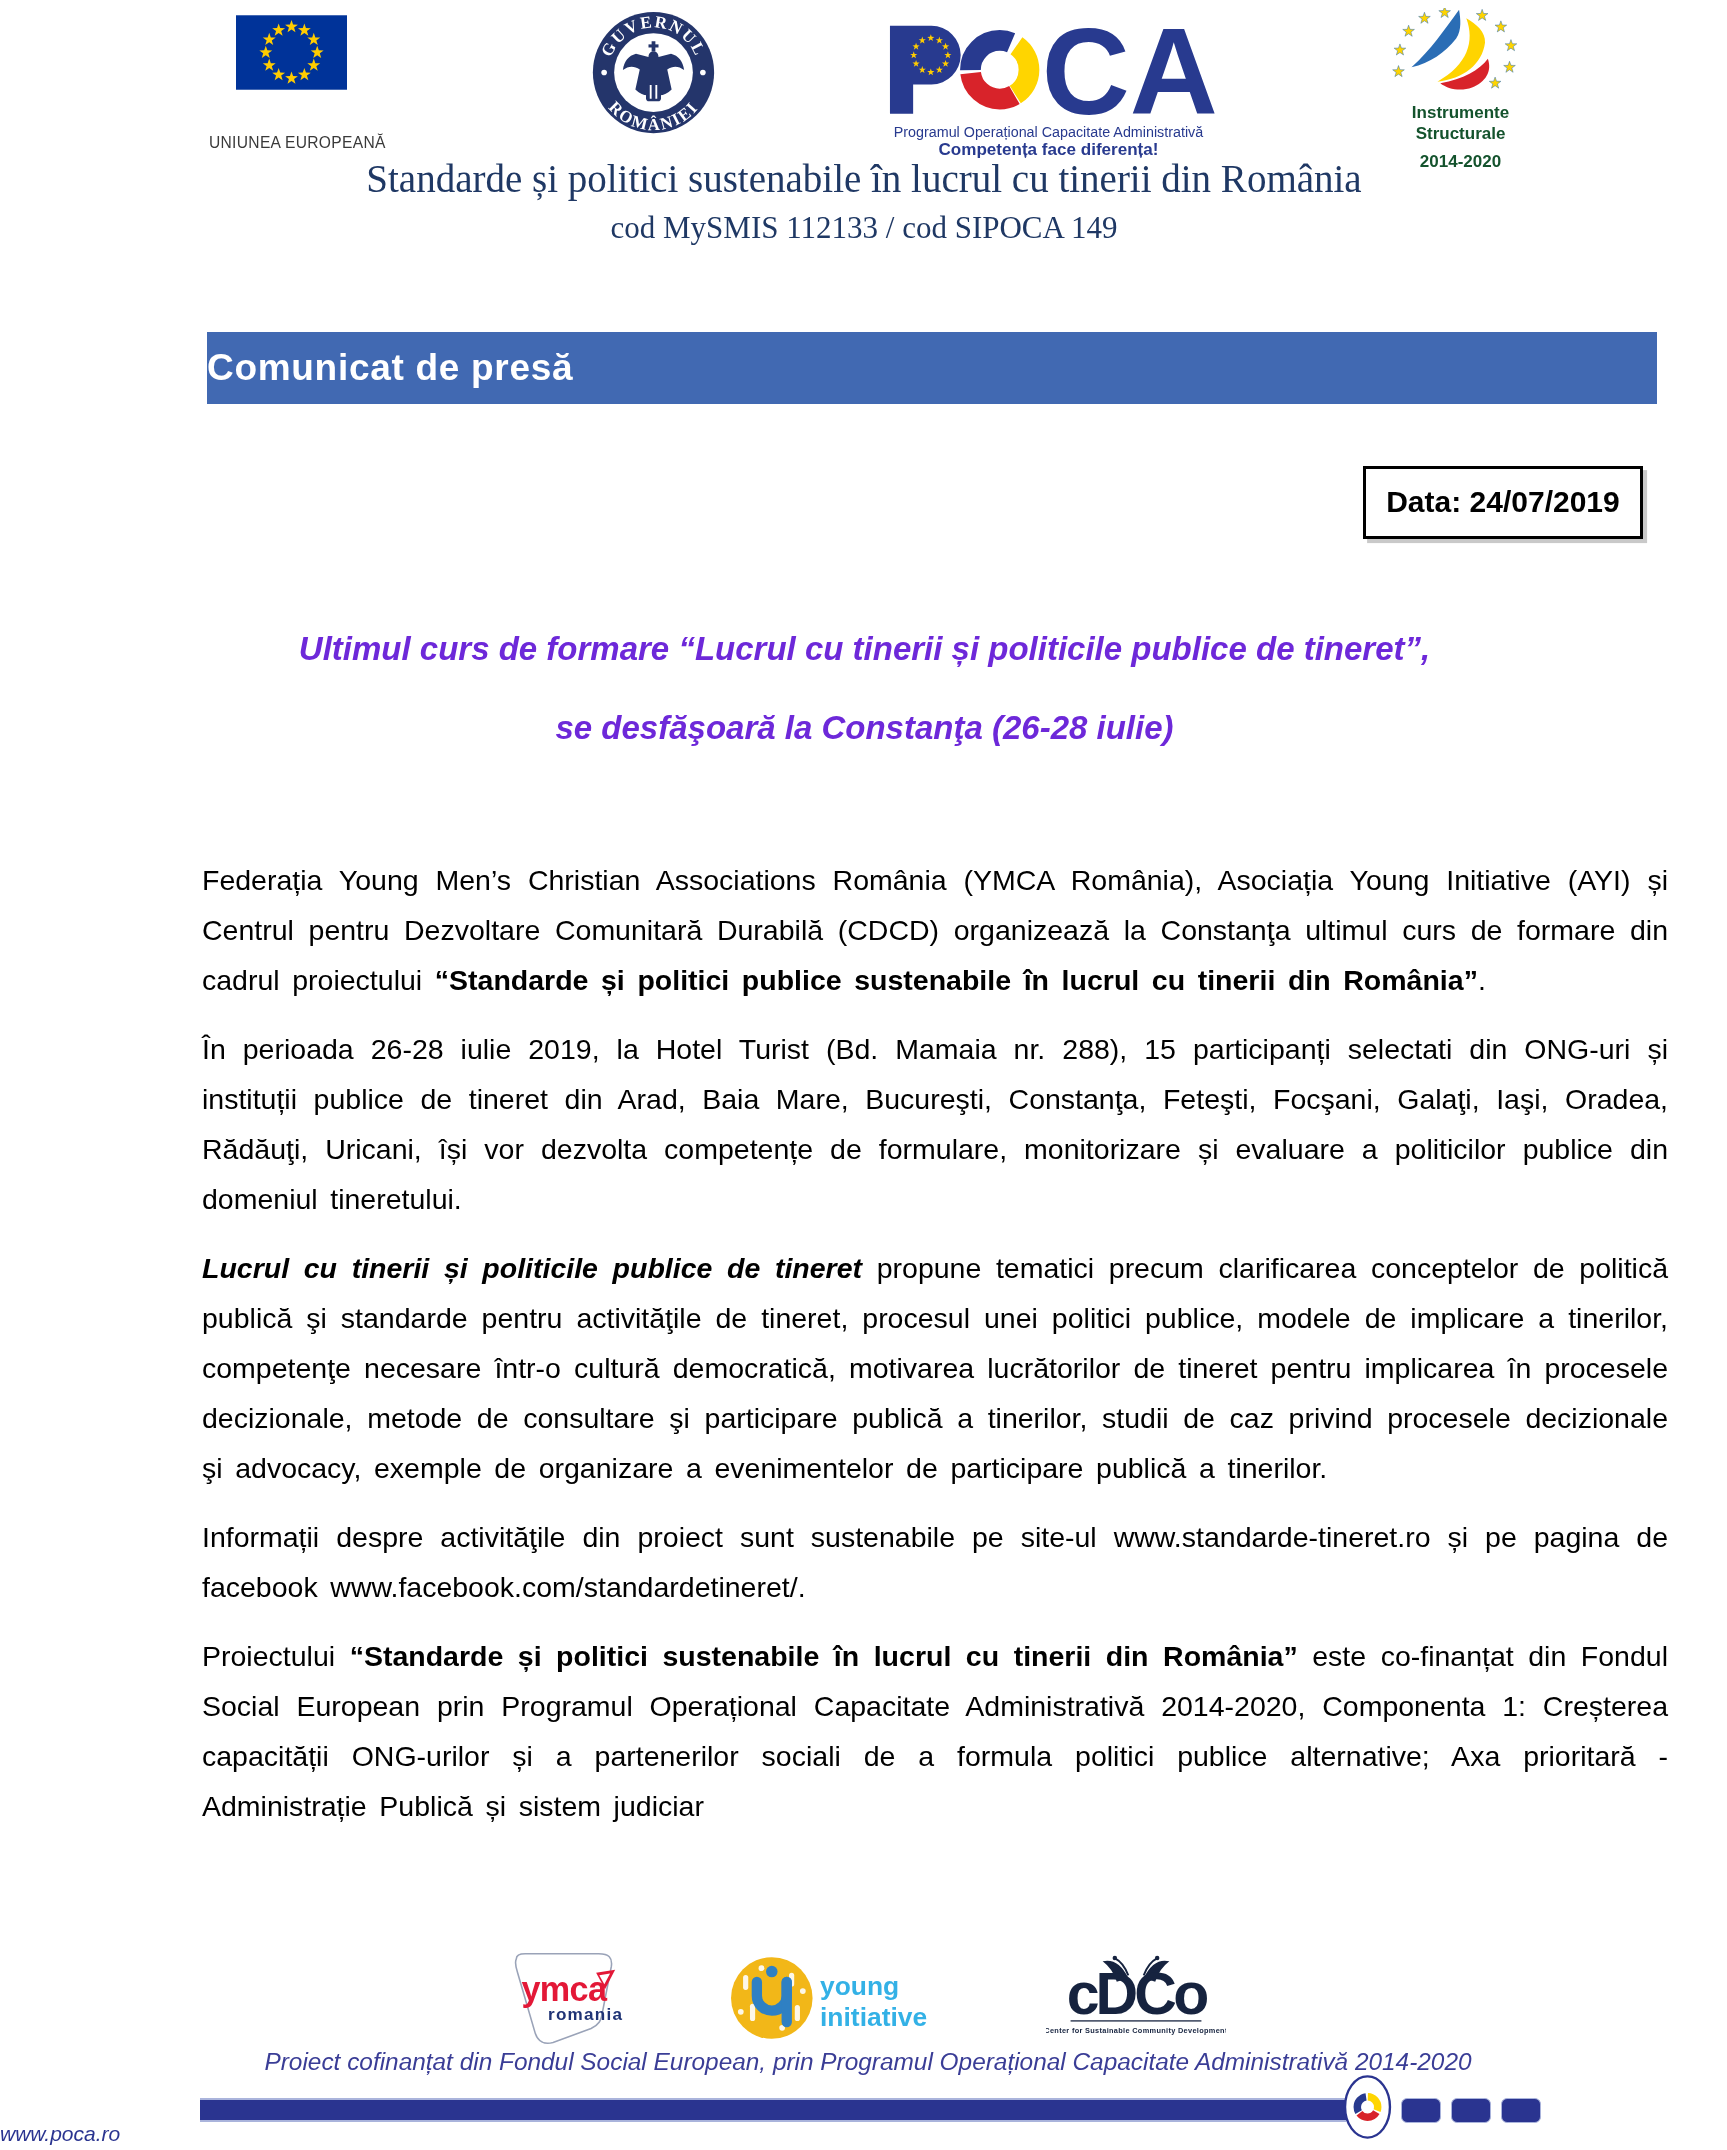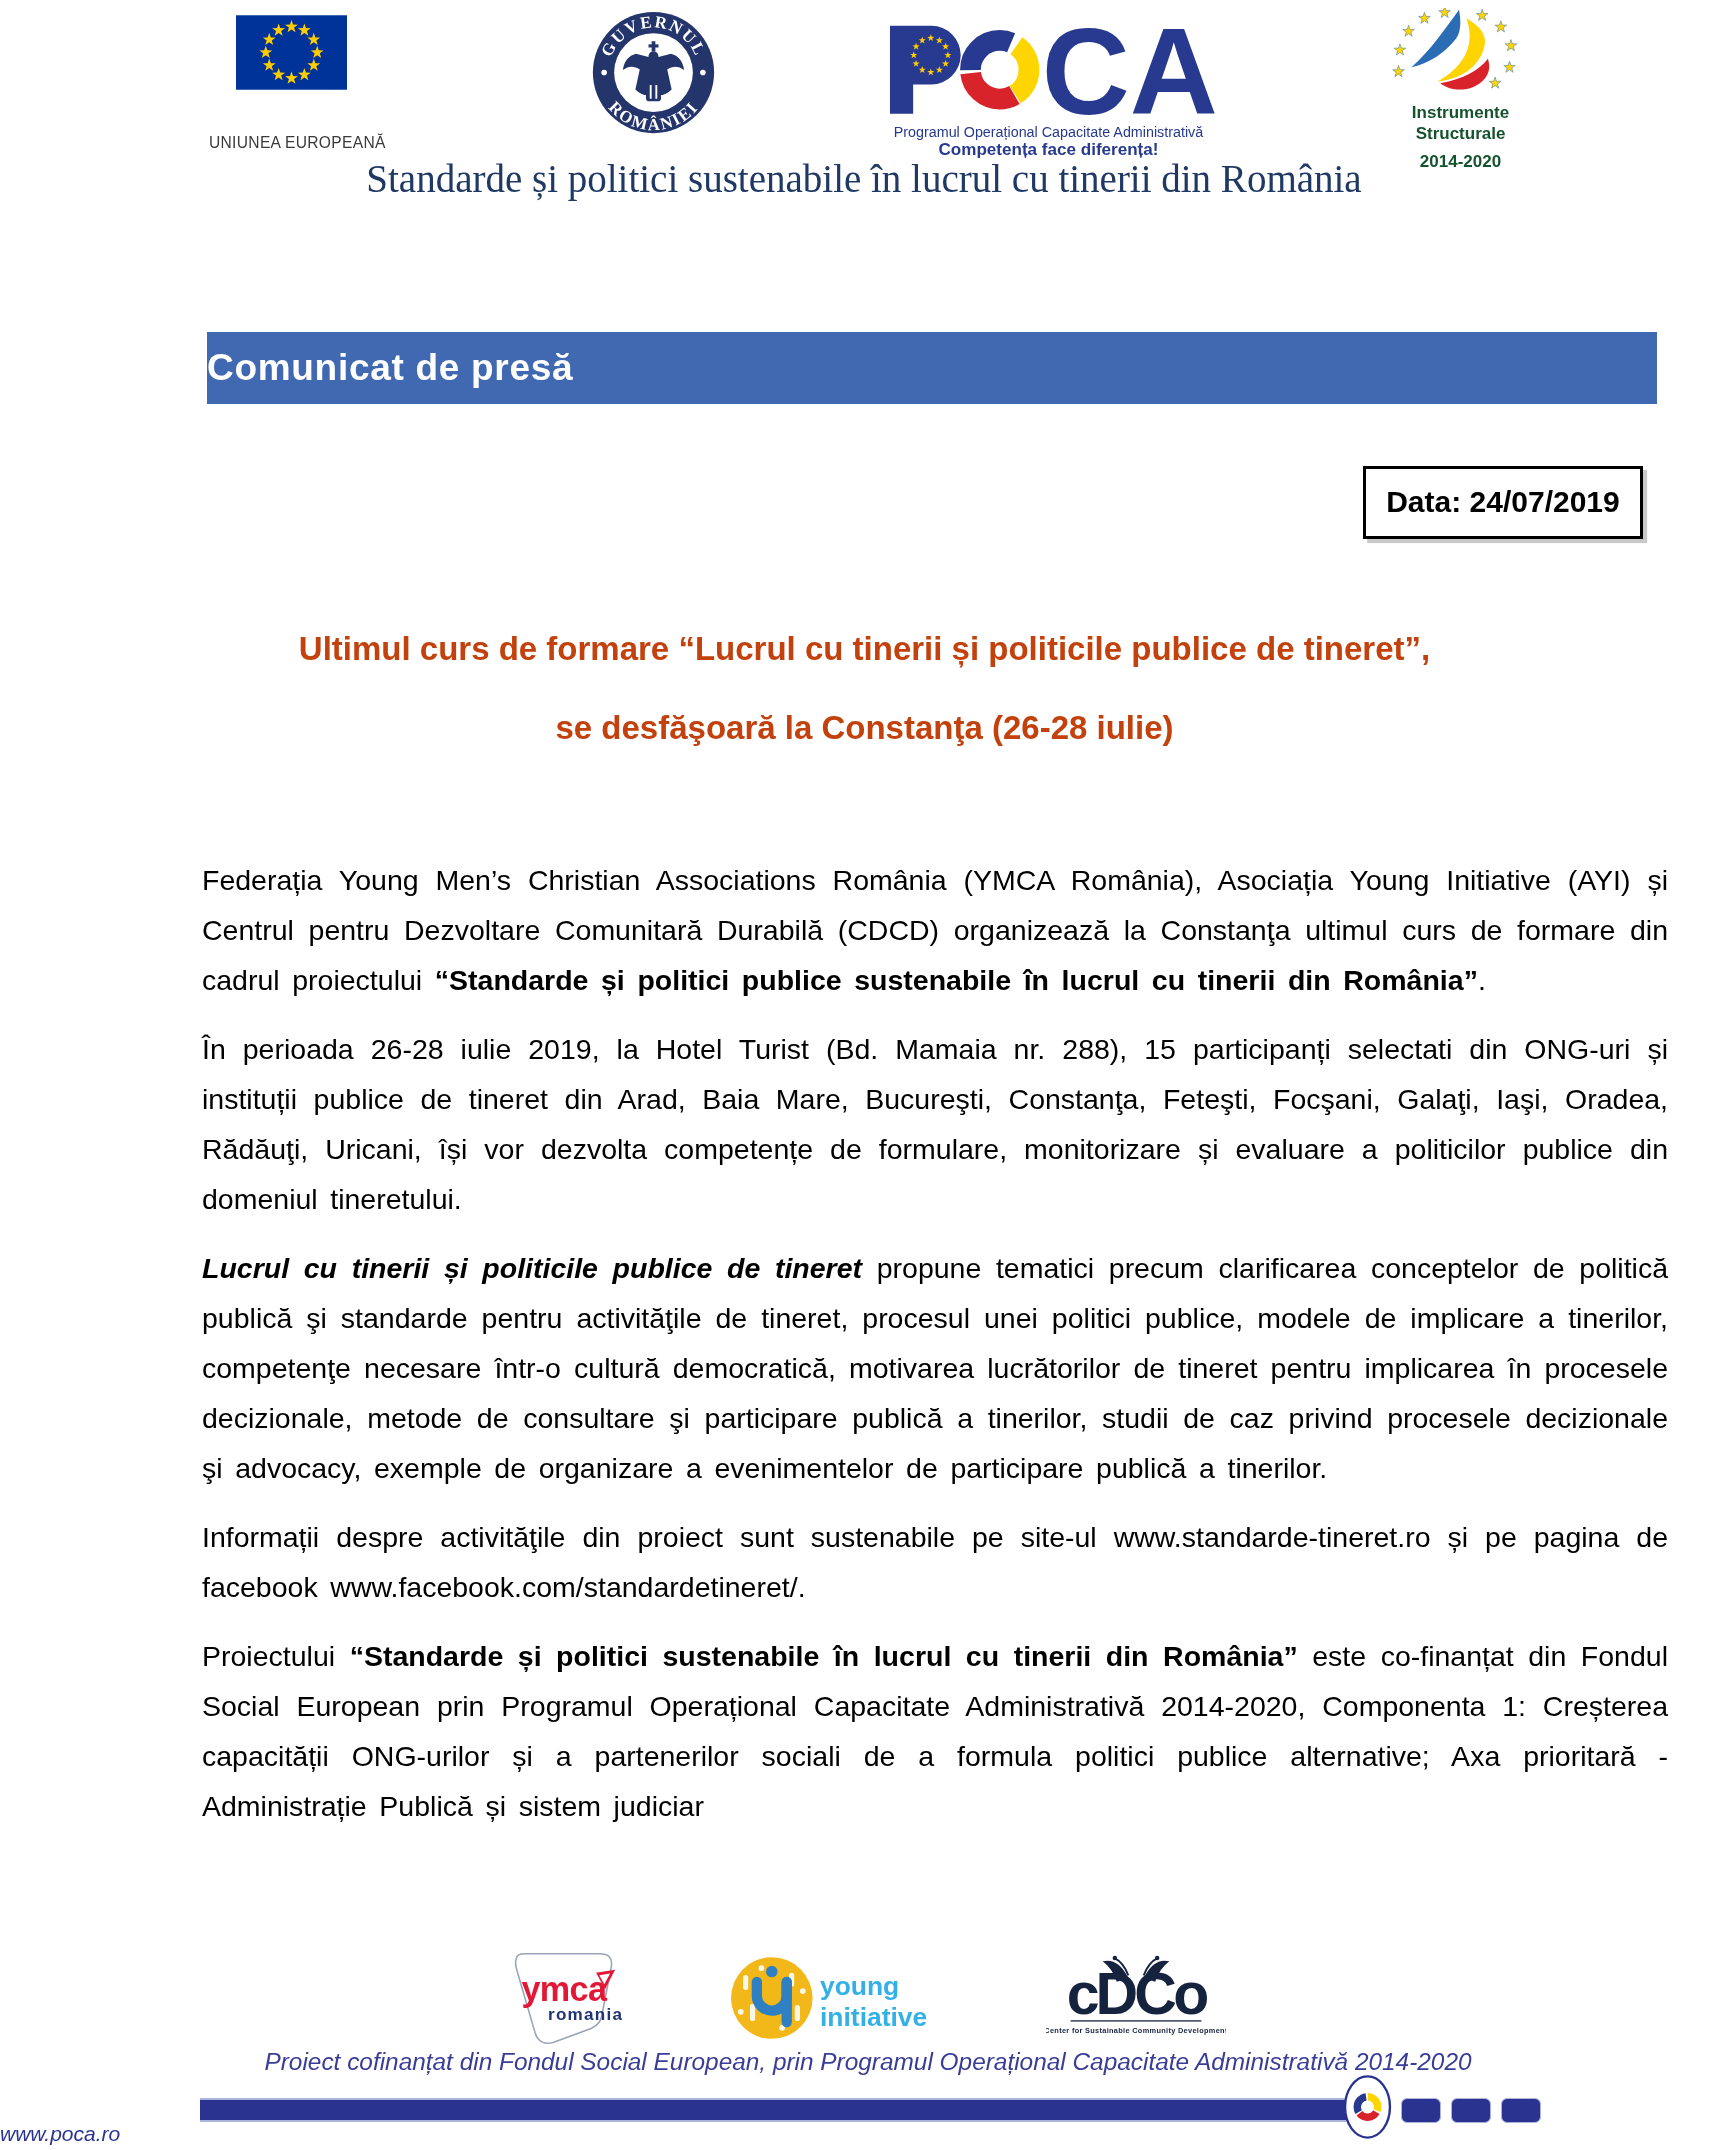--- a/index.html
+++ b/index.html
@@ -24,21 +24,21 @@
   
   .banner{position:absolute;top:332px;left:207px;width:1450px;height:72px;background:#4169B2;
           color:#fff;font-size:37px;font-weight:bold;text-align:left;line-height:72px;letter-spacing:0.7px;}
 
   
   .date-box{position:absolute;top:466px;right:85px;border:3.4px solid #000;
             padding:16.3px 20.3px;font-size:30px;font-weight:bold;background:#fff;box-shadow:4.1px 4.1px 0 #c9c9c9;}
 
   
   .headline{position:absolute;top:630px;left:102px;width:1525px;text-align:center;
-            font-size:33px;font-weight:bold;color:#c2410c;}
+            font-size:33px;font-weight:bold;color:#6d28d9;font-style:italic;}
   .headline .hl1{margin-bottom:41px;}
 
   
   .bodycopy{position:absolute;top:855px;left:202px;width:1466px;
             font-size:28.5px;line-height:50px;text-align:justify;word-spacing:4.7px;}
   .bodycopy p{margin:0 0 19px 0;}
   .b{font-weight:bold;}
   .bi{font-weight:bold;font-style:italic;}
   .lnk{color:#000;}
 
@@ -157,20 +157,21 @@
           <use href="#star" transform="translate(190,52) scale(0.85)"></use>
         <use href="#star" transform="translate(188,82) scale(0.85)"></use>
           <use href="#star" transform="translate(168,104) scale(0.85)"></use>
       </g>
     </svg>
     <div class="instr-label">Instrumente Structurale</div>
     <div class="instr-label">2014-2020</div>
   </div>
 
   <div class="doc-title">Standarde și politici sustenabile în lucrul cu tinerii din România</div>
+  <div class="doc-code">cod MySMIS 112133 / cod SIPOCA 149</div>
 
   <div class="banner">Comunicat de presă</div>
 
   <div class="date-box">Data: 24/07/2019</div>
 
   <div class="headline">
     <div class="hl1">Ultimul curs de formare “Lucrul cu tinerii și politicile publice de tineret”,</div>
     <div class="hl2">se desfăşoară la Constanţa (26-28 iulie)</div>
   </div>
 

